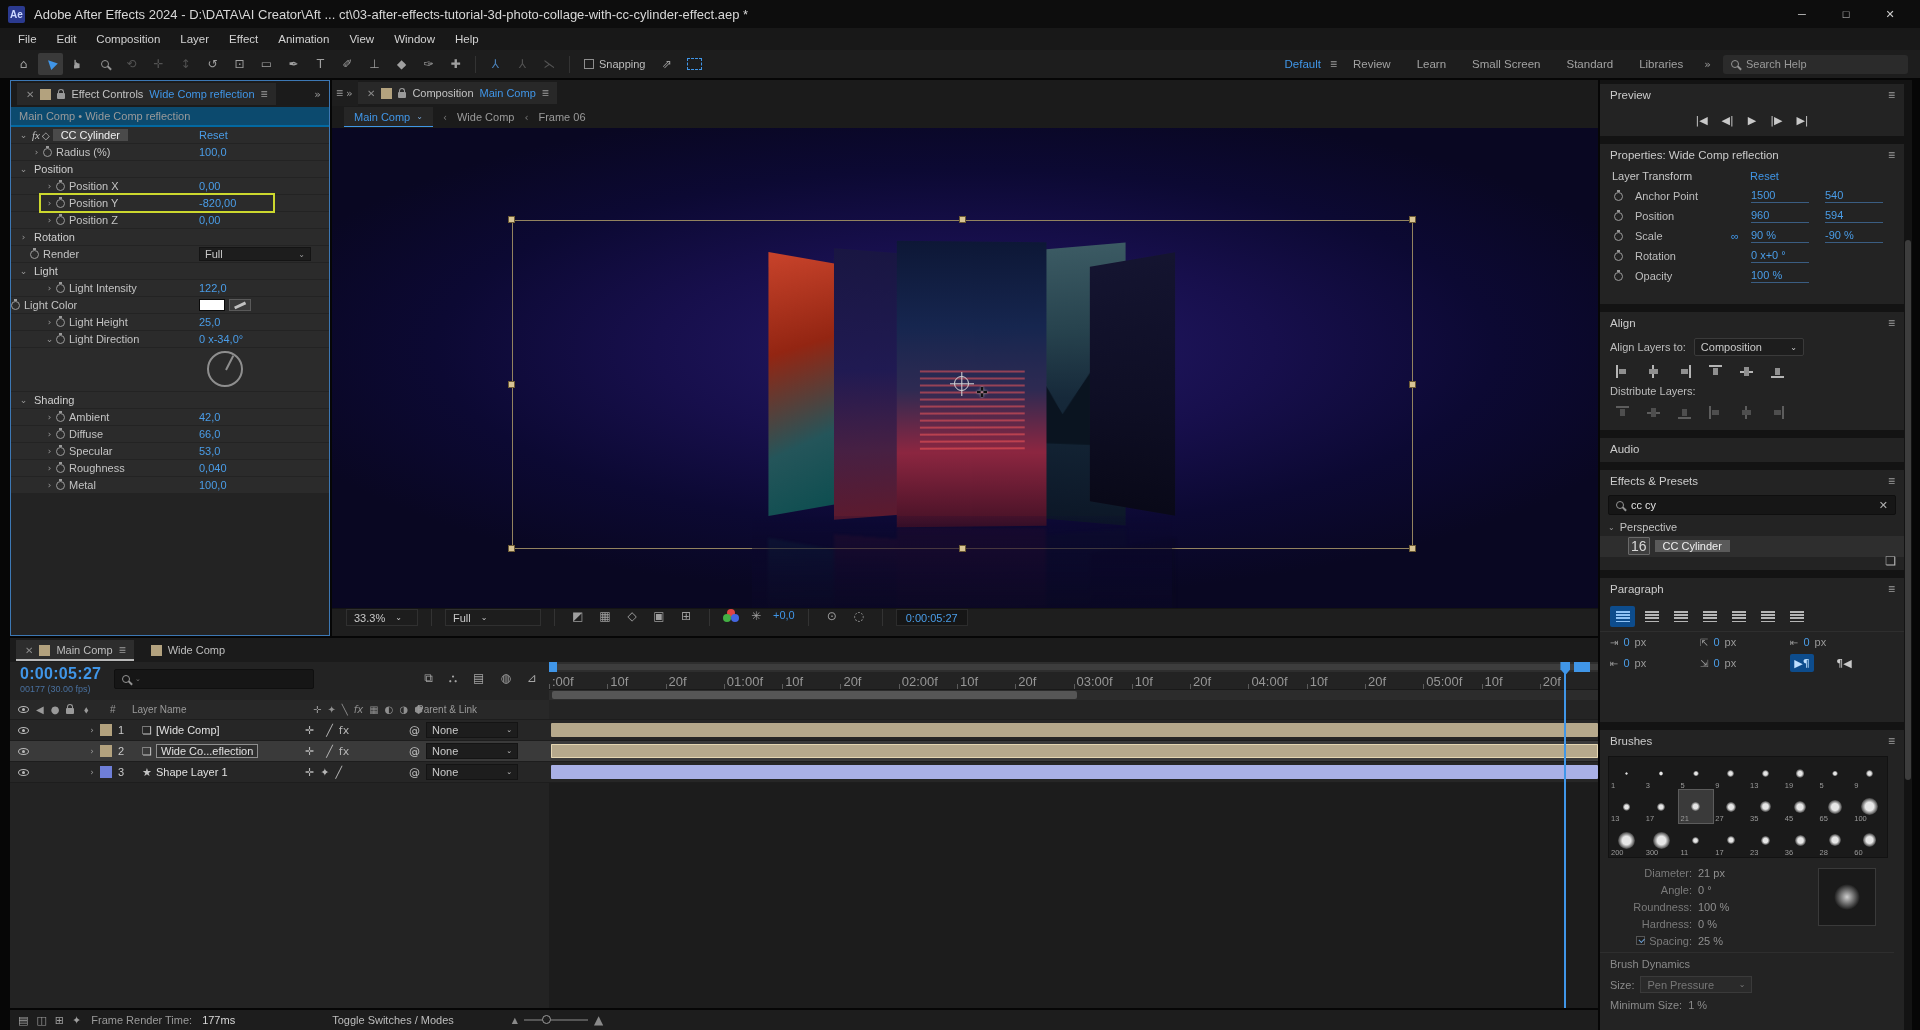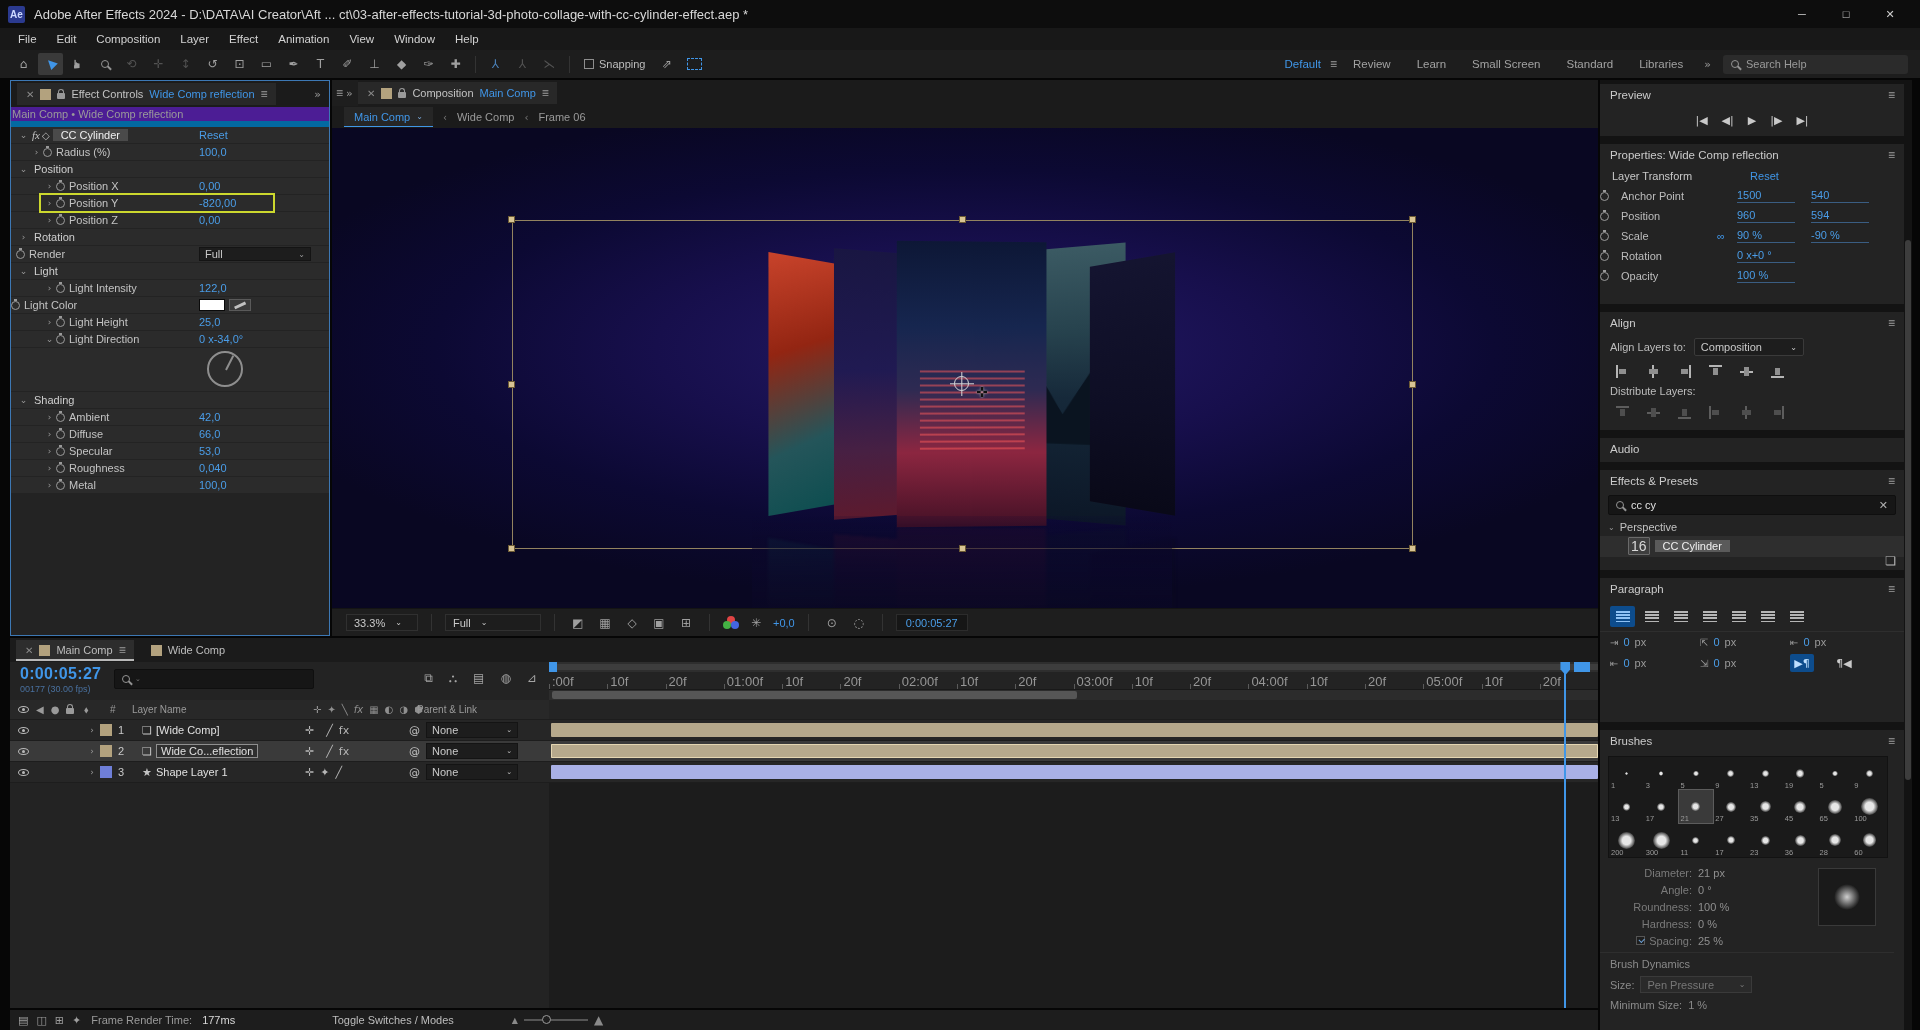--- a/index.html
+++ b/index.html
@@ -45,21 +45,21 @@
   .lock{width:8px;height:6px;background:#9a9a9a;position:relative;border-radius:1px;margin-top:3px;flex:none}
   .lock::before{content:'';position:absolute;top:-4px;left:1px;width:4px;height:4px;border:1.2px solid #9a9a9a;border-bottom:none;border-radius:3px 3px 0 0}
   .sw-icn{width:9px;height:9px;border:1.1px solid #9a9a9a;border-radius:50%;position:relative;display:inline-block;flex:none}
   .sw-icn::before{content:'';position:absolute;top:-3px;left:2px;width:3px;height:2px;background:#9a9a9a}
   .eye{width:11px;height:7px;border:1px solid #b9b9b9;border-radius:50%;position:relative;display:inline-block}
   .eye::after{content:'';position:absolute;width:3px;height:3px;background:#b9b9b9;border-radius:50%;top:1px;left:3px}
 
   
   #ec-panel{position:absolute;left:10px;top:80px;width:320px;height:556px;background:#232323;border:1px solid #3d78b4}
   .ec-tab-target{color:#4096e8}
-  .ec-bc{height:20px;display:flex;align-items:center;padding-left:1px;color:#9a9a9a;border-bottom:6px solid #0369a1;background:#4c1d95}
+  .ec-bc{height:20px;display:flex;align-items:center;padding-left:8px;color:#9a9a9a;border-bottom:2px solid #0369a1;background:#0c4a6e}
   .ec-row{height:17px;display:flex;align-items:center;position:relative;background:#2b2b2b;border-bottom:1px solid #232323;font-size:11px}
   .ec-row .tw{width:13px;text-align:center;color:#9a9a9a;font-size:9px;flex:none}
   .ec-label{color:#c3c3c3;margin-left:4px}
   .ec-glabel{color:#cfcfcf;margin-left:4px}
   .ec-val{position:absolute;left:188px;color:#4a9de8}
   .ec-row.hl::after{content:'';position:absolute;left:28px;width:232px;top:-2px;bottom:-2px;border:2px solid #ccd82e;pointer-events:none;z-index:3}
   .ec-dd{position:absolute;left:188px;width:112px;height:14px;background:#1d1d1d;border:1px solid #141414;display:flex;align-items:center;justify-content:space-between;padding:0 5px;color:#c9c9c9}
   .ec-dd .caret{font-size:8px;color:#9a9a9a}
   .fx-badge{font-style:italic;color:#c3c3c3;margin:0 2px 0 2px;font-family:"Liberation Serif",serif}
   .cube{color:#b9b9b9;font-size:10px}
@@ -92,38 +92,38 @@
   .pan.p3::after{content:'';position:absolute;left:15%;right:15%;top:45%;height:28%;background:repeating-linear-gradient(0deg,rgba(255,90,90,.5) 0 2px,rgba(30,10,40,0) 2px 7px)}
   .pan.p4{width:134px;height:272px;transform:translate(-50%,-50%) translateX(98px) rotateY(-28deg);background:linear-gradient(180deg,#3b5a63 0%,#27434e 30%,#16293a 55%,#0c1727 100%)}
   .pan.p4::after{content:'';position:absolute;bottom:28%;left:0;width:100%;height:34%;background:#0a1420;clip-path:polygon(0 100%,28% 12%,52% 68%,74% 22%,100% 100%)}
   .pan.p5{width:114px;height:248px;transform:translate(-50%,-50%) translateX(168px) rotateY(-55deg);background:linear-gradient(180deg,#141430 0%,#0e0e24 60%,#090918 100%)}
   .stage.refl{top:392px;transform:scaleY(-1);opacity:.26;filter:blur(1.5px)}
   .refl-fade{position:absolute;left:420px;top:388px;width:420px;height:92px;background:linear-gradient(180deg,rgba(14,10,54,.15) 0%,rgba(11,8,42,.75) 60%,rgba(10,8,36,.95) 100%)}
   .anchor{position:absolute;left:622px;top:248px;width:15px;height:15px;border:1.4px solid #d8d8d8;border-radius:50%}
   .anchor::before{content:'';position:absolute;left:50%;top:-5px;width:1.4px;height:24px;background:#d8d8d8;transform:translateX(-50%)}
   .anchor::after{content:'';position:absolute;top:50%;left:-5px;height:1.4px;width:24px;background:#d8d8d8;transform:translateY(-50%)}
   .move-cursor{position:absolute;left:644px;top:256px;color:#101010;font-size:14px;text-shadow:0 0 2px rgba(255,255,255,.8)}
-  #comp-bottombar{position:absolute;left:0;right:0;bottom:0;height:28px;background:#1e1e1e;border-top:1px solid #141414;display:flex;align-items:center;padding-left:14px;gap:7px;color:#b9b9b9}
+  #comp-bottombar{position:absolute;left:0;right:0;bottom:0;height:28px;background:#1e1e1e;border-top:1px solid #141414;display:flex;align-items:flex-start;padding-left:14px;gap:7px;color:#b9b9b9}
   .cb-dd{height:17px;background:#1d1d1d;border:1px solid #303030;display:flex;align-items:center;gap:10px;padding:0 7px;color:#c9c9c9}
   .cb-icon{width:20px;text-align:center;color:#9f9f9f;font-size:12px}
   .cb-tc{height:17px;background:#161616;border:1px solid #2c2c2c;display:flex;align-items:center;padding:0 9px;color:#4a9de8}
   .rgb-dots{position:relative;width:16px;height:14px}
   .rgb-dots i{position:absolute;width:8px;height:8px;border-radius:50%}
   .rgb-dots i:nth-child(1){background:#e04444;left:4px;top:0}
   .rgb-dots i:nth-child(2){background:#44b044;left:0;top:5px}
   .rgb-dots i:nth-child(3){background:#4466e0;left:8px;top:5px}
 
   
   #right-panel{position:absolute;left:1600px;top:80px;width:312px;height:950px;background:#131313}
   .rp-sec{position:absolute;left:0;width:304px;background:#232323}
   .rp-head{height:22px;display:flex;align-items:center;padding:0 10px;color:#cbcbcb;font-size:11.5px}
   .rp-head .hamb{margin-left:auto}
   #right-scroll{position:absolute;right:1px;top:160px;width:6px;height:540px;background:#3d3d3d;border-radius:3px}
   .transport{display:flex;align-items:center;justify-content:center;gap:14px;height:28px;color:#c9c9c9;font-size:11px}
-  .tr-row{height:20px;display:flex;align-items:center;}
+  .tr-row{height:20px;display:flex;align-items:center;padding-left:14px}
   .tr-label{width:96px;color:#bdbdbd;margin-left:12px}
   .tr-link{width:20px;color:#4096e8}
   .tr-v{width:58px;color:#4a9de8;border-bottom:1px solid #3a5d82;margin-right:16px;padding-bottom:1px}
   .lt-row{height:20px;display:flex;align-items:center;padding:0 12px;color:#c9c9c9}
   .reset-link{margin-left:58px;color:#4096e8}
   .al-row{display:flex;align-items:center;padding:4px 10px;color:#bdbdbd}
   .al-dd{margin-left:8px;width:110px;height:18px;background:#1d1d1d;border:1px solid #3a3a3a;border-radius:2px;display:flex;align-items:center;justify-content:space-between;padding:0 6px;color:#c9c9c9}
   .abtns{display:flex;padding:2px 10px}
   .abtn{width:24px;height:19px;display:flex;align-items:center;justify-content:center;margin-right:7px}
   .ai{position:relative;width:13px;height:13px}
@@ -385,21 +385,21 @@
       <div class="ec-row" style="padding-left: 32px;">
         <span class="tw g">›</span>
         <span class="sw-icn"></span>
         <span class="ec-label">Position Z</span>
         <span class="ec-val">0,00</span>
       </div>
       <div class="ec-row" style="padding-left: 6px;">
         <span class="tw g">›</span>
         <span class="ec-glabel">Rotation</span>
       </div>
-      <div class="ec-row" style="padding-left: 5px;">
+      <div class="ec-row" style="padding-left: 19px;">
         <span class="sw-icn"></span>
         <span class="ec-label">Render</span>
         <div class="ec-dd">
           <span>Full</span>
           <span class="caret g">⌄</span>
         </div>
       </div>
       <div class="ec-row" style="padding-left: 6px;">
         <span class="tw g">⌄</span>
         <span class="ec-glabel">Light</span>

